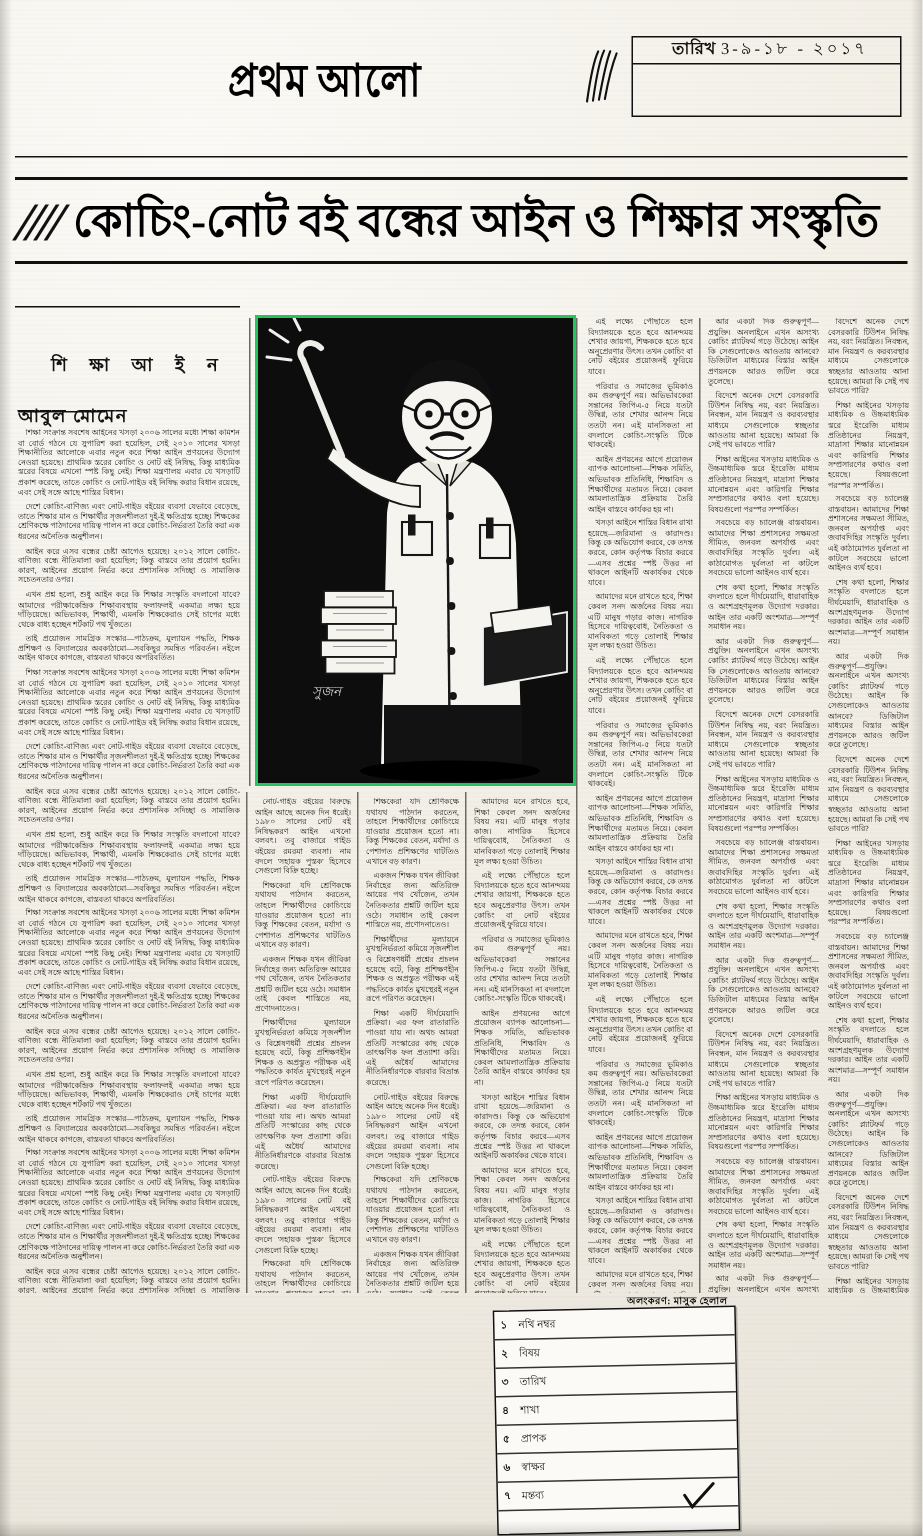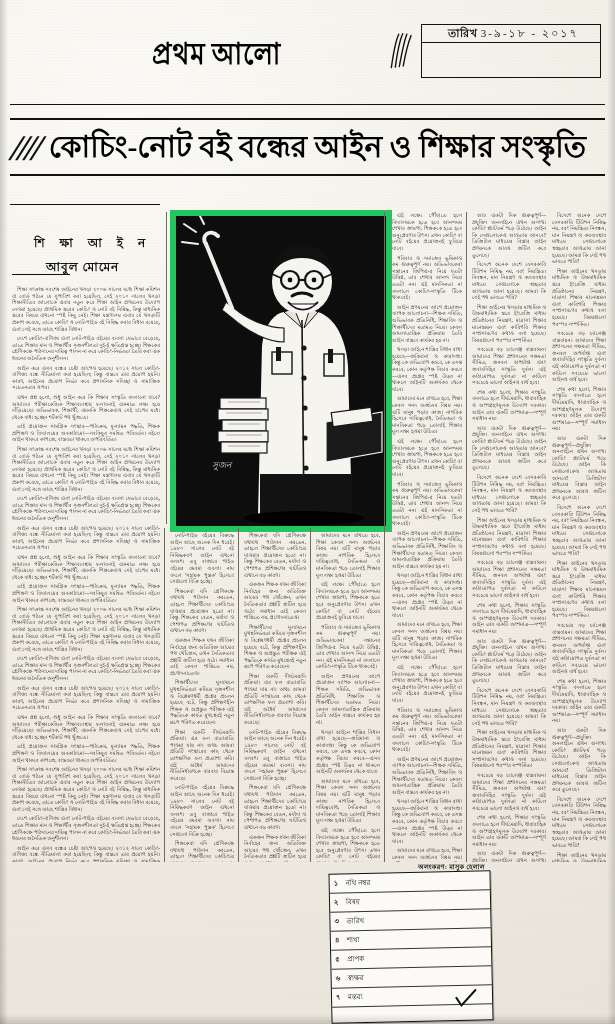--- a/index.html
+++ b/index.html
@@ -69,43 +69,43 @@
     letter-spacing:0px;
   }
 
   
   .kicker{
     position:absolute;left:34px;top:186px;
     font-size:12px;font-weight:bold;letter-spacing:6px;color:#111;margin-top:48px;
   }
   .kicker-rule{position:absolute;left:10px;top:204px;width:150px;height:1px;background:#111;}
   .byline{
-    position:absolute;left:12px;top:258px;
-    font-size:12px;font-weight:bold;letter-spacing:1px;color:#111;margin-left:34px;
+    position:absolute;left:12px;top:268px;
+    font-size:12px;font-weight:bold;letter-spacing:1px;color:#111;
   }
   .byline-rule{position:absolute;left:12px;top:274px;width:58px;height:1px;background:#111;}
 
   
   .col{
     position:absolute;
     font-size:5.2px;line-height:6.6px;
     text-align:justify;
     color:#1a1714;
     word-spacing:0px;
     -webkit-hyphens:auto;hyphens:auto;
     overflow:hidden;
   }
   .col p{margin:0 0 3px 0;text-indent:5px;}
   .colrule{position:absolute;width:1px;background:#6d6a64;}
 
   
   .illus{
     position:absolute;left:170px;top:210px;width:210px;height:310px;
     background:#0d0d0d;overflow:hidden;
-    border:6px solid #22c55e;
+    border:2px solid #22c55e;
   }
 
   
   .formbox{
     position:absolute;left:330px;top:872px;width:160px;height:148px;
     background:#fbfaf6;border:1.4px solid #111;
     transform:rotate(-1.2deg);
     box-shadow:1px 1px 0 rgba(0,0,0,.25);
   }
   .formbox .frow{

